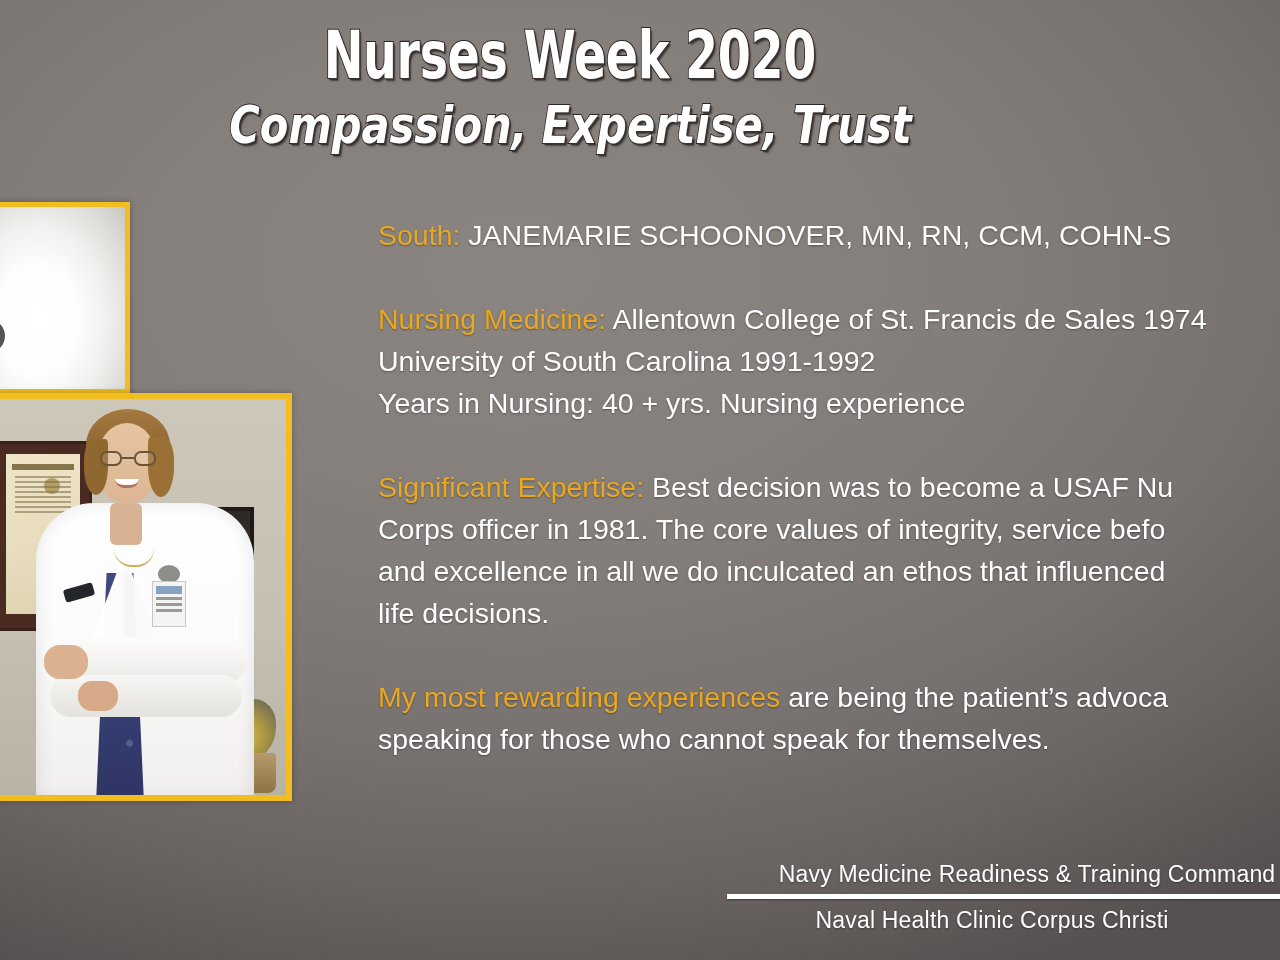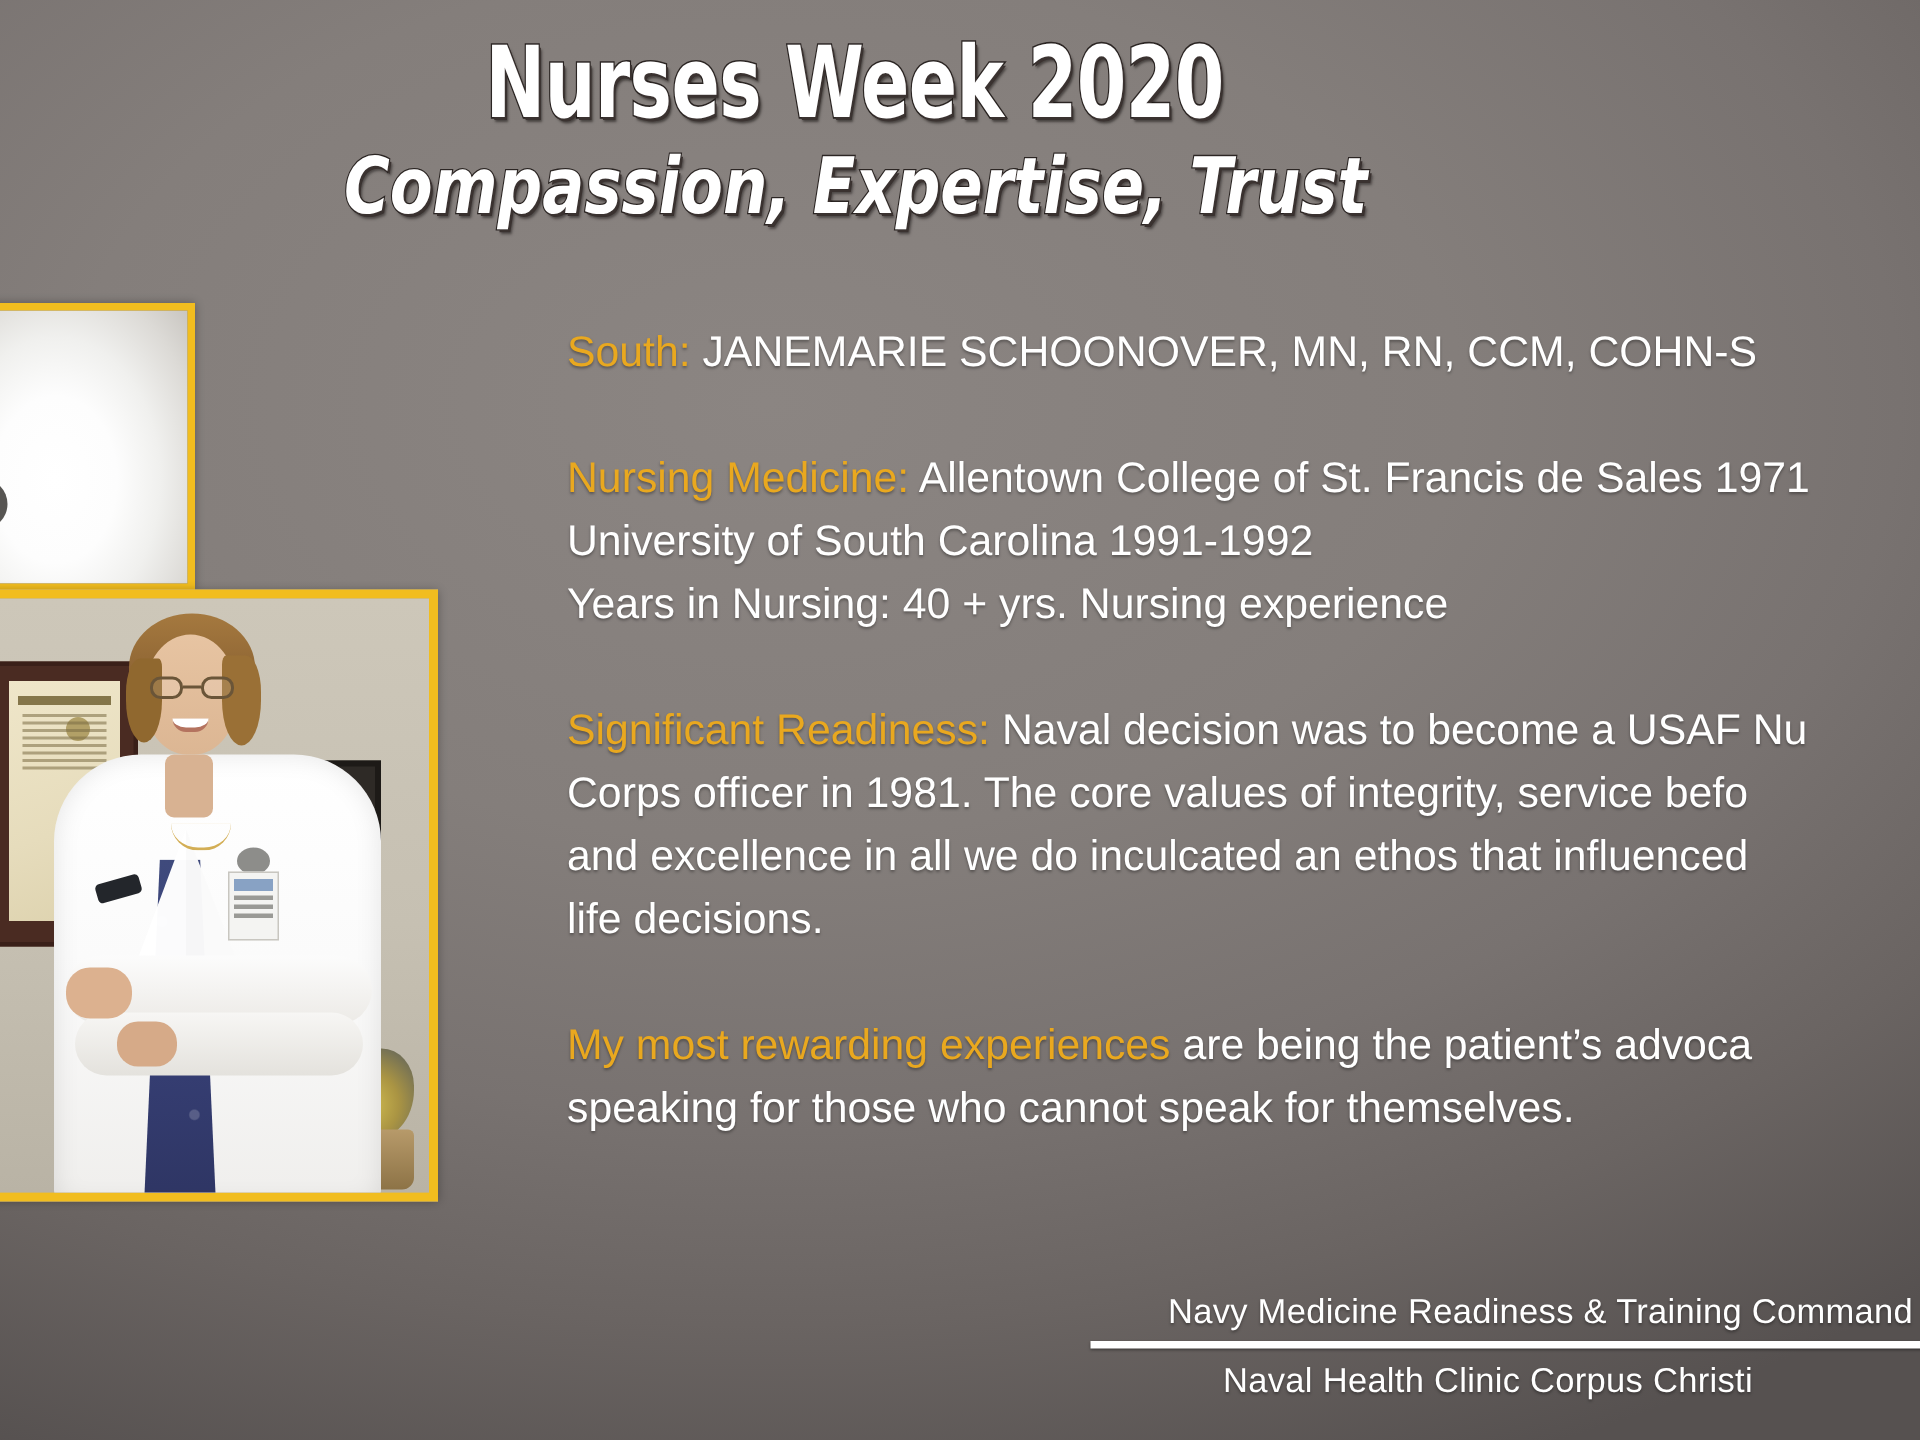--- a/index.html
+++ b/index.html
@@ -270,30 +270,30 @@
     <div class="blk">
       <div class="row">
         <span class="lbl">South:</span>
         <span>JANEMARIE SCHOONOVER, MN, RN, CCM, COHN-S</span>
       </div>
     </div>
 
     <div class="blk">
       <div class="row">
         <span class="lbl">Nursing Medicine:</span>
-        <span>Allentown College of St. Francis de Sales 1971</span>
+        <span>Allentown College of St. Francis de Sales 1974</span>
       </div>
       <div class="row">University of South Carolina 1991-1992</div>
       <div class="row">Years in Nursing: 40 + yrs.  Nursing experience</div>
     </div>
 
     <div class="blk">
       <div class="row">
-        <span class="lbl">Significant Readiness:</span>
-        <span>Naval decision was to become a USAF Nu</span>
+        <span class="lbl">Significant Expertise:</span>
+        <span>Best decision was to become a USAF Nu</span>
       </div>
       <div class="row">Corps officer in 1981.  The core values of integrity, service befo</div>
       <div class="row">and excellence in all we do inculcated an ethos that influenced</div>
       <div class="row">life decisions.</div>
     </div>
 
     <div class="blk">
       <div class="row">
         <span class="lbl">My most rewarding experiences</span>
         <span>are being the patient’s advoca</span>

